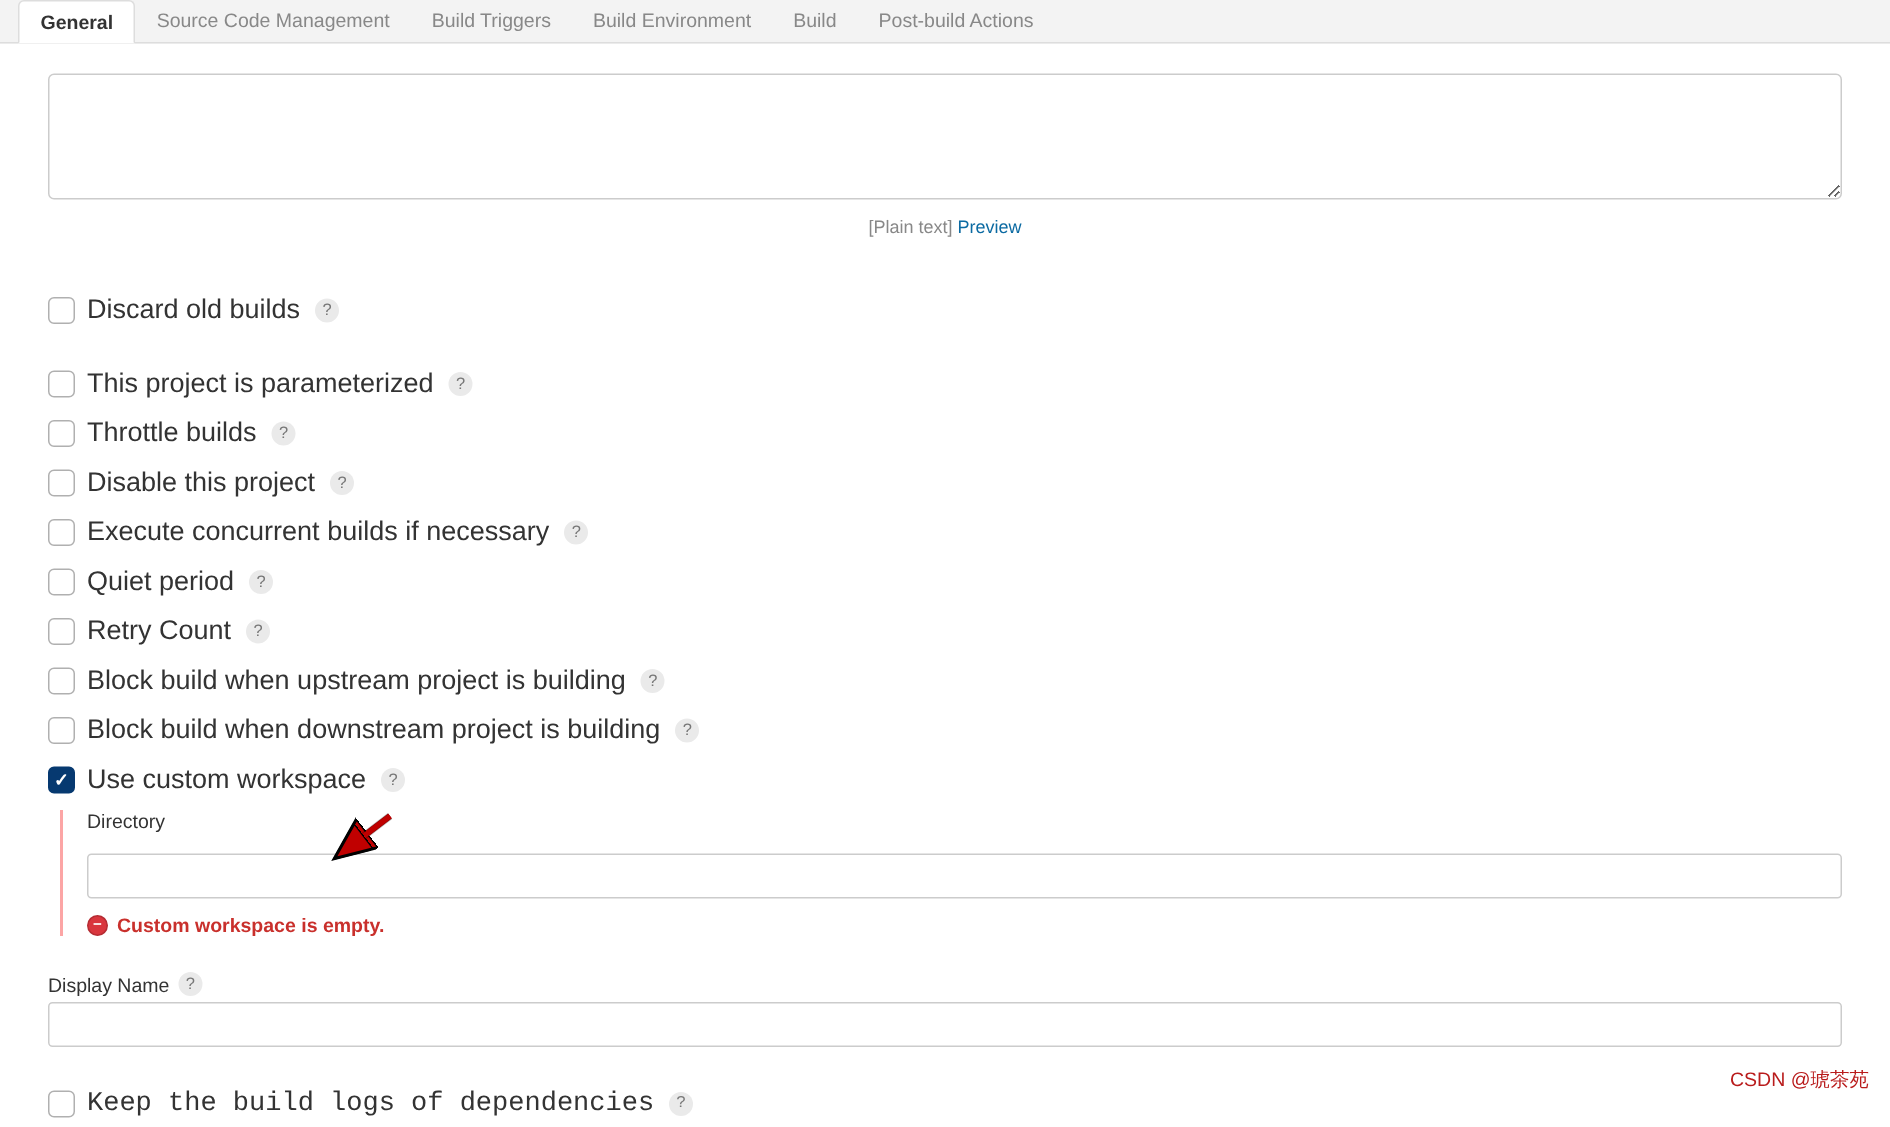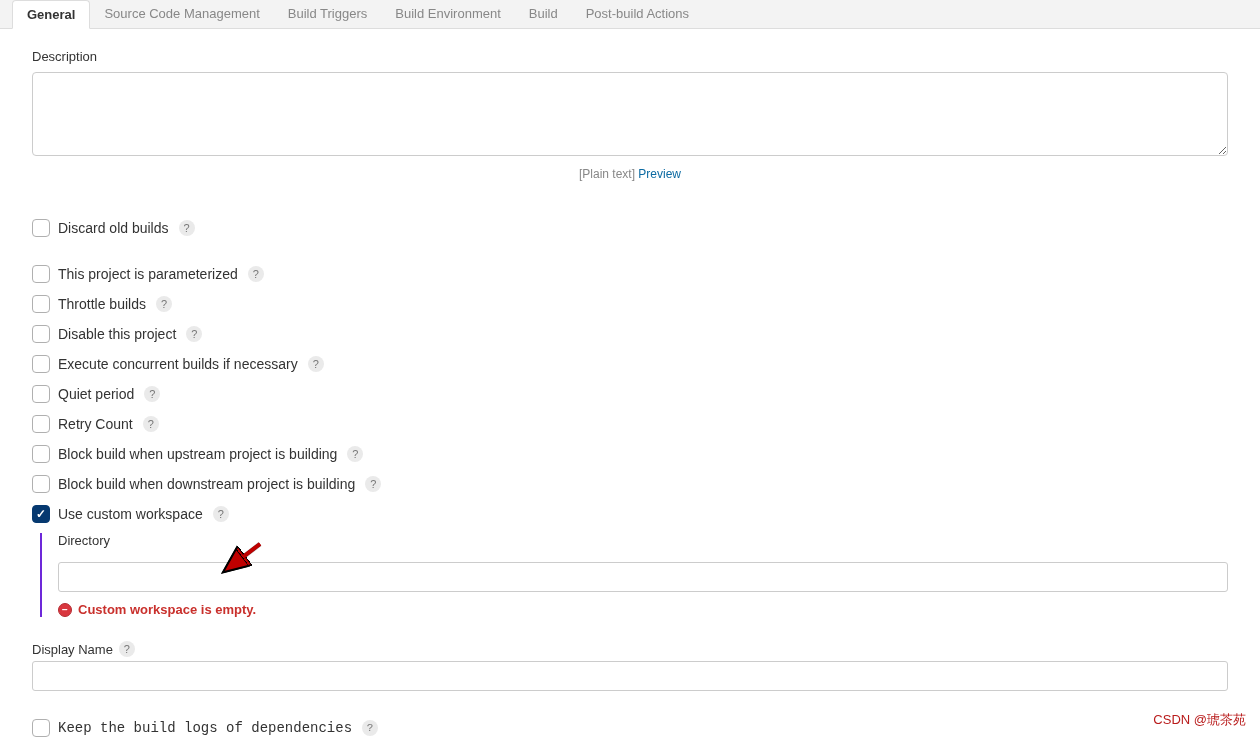--- a/index.html
+++ b/index.html
@@ -80,38 +80,38 @@
       flex-shrink: 0;
     }
     .checkbox.checked {
       background: #063970;
       border-color: #063970;
       color: #fff;
       font-size: 12px;
       font-weight: bold;
     }
     .option-label {
-      font-size: 14px;
+      font-size: 18px;
       color: #333;
     }
     .help-icon {
       width: 16px;
       height: 16px;
       border-radius: 50%;
       background: #eaeaea;
       color: #777;
       font-size: 11px;
       display: inline-flex;
       align-items: center;
       justify-content: center;
       cursor: pointer;
       margin-left: 2px;
     }
     .sub-panel {
-      border-left: 2px solid #6d28d9;
+      border-left: 2px solid #fca5a5;
       margin-left: 8px;
       padding-left: 16px;
       margin-top: 10px;
       margin-bottom: 6px;
     }
     .text-input {
       width: 100%;
       height: 30px;
       border: 1px solid #ccc;
       border-radius: 3px;
@@ -180,21 +180,20 @@
   <div class="tab active">General</div>
   <div class="tab">Source Code Management</div>
   <div class="tab">Build Triggers</div>
   <div class="tab">Build Environment</div>
   <div class="tab">Build</div>
   <div class="tab">Post-build Actions</div>
 </div>
 
 <div class="content">
 
-  <label class="field-label">Description</label>
   <textarea class="description-area" style=""></textarea>
   <div class="below-textarea">
     <span class="plain-text">[Plain text]</span>
     <span class="preview-link">Preview</span>
   </div>
 
   <div class="option-row first-gap">
     <span class="checkbox"></span>
     <span class="option-label">Discard old builds</span>
     <span class="help-icon">?</span>

